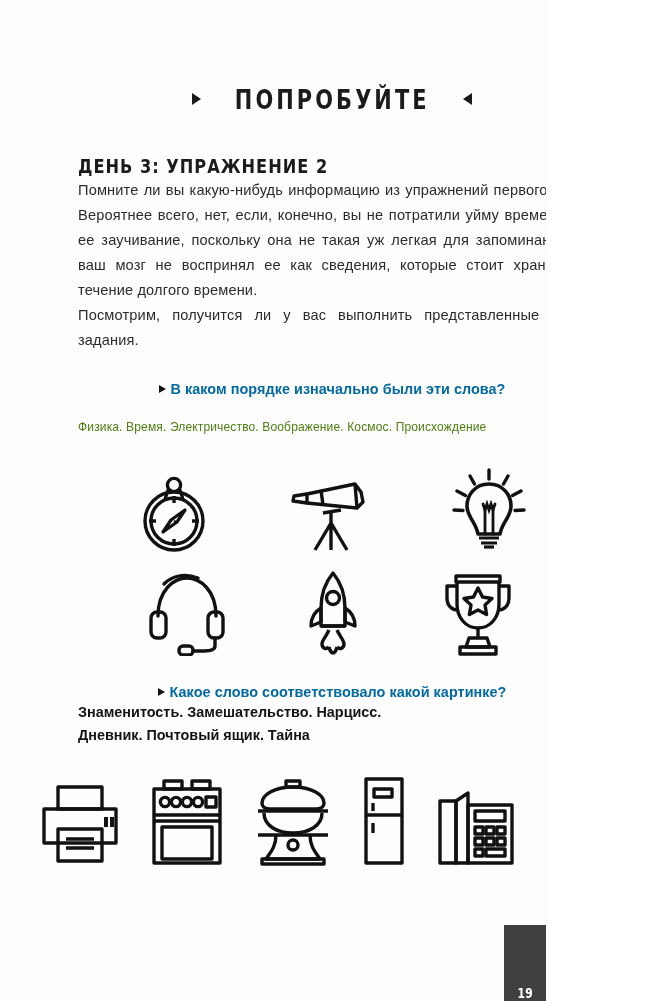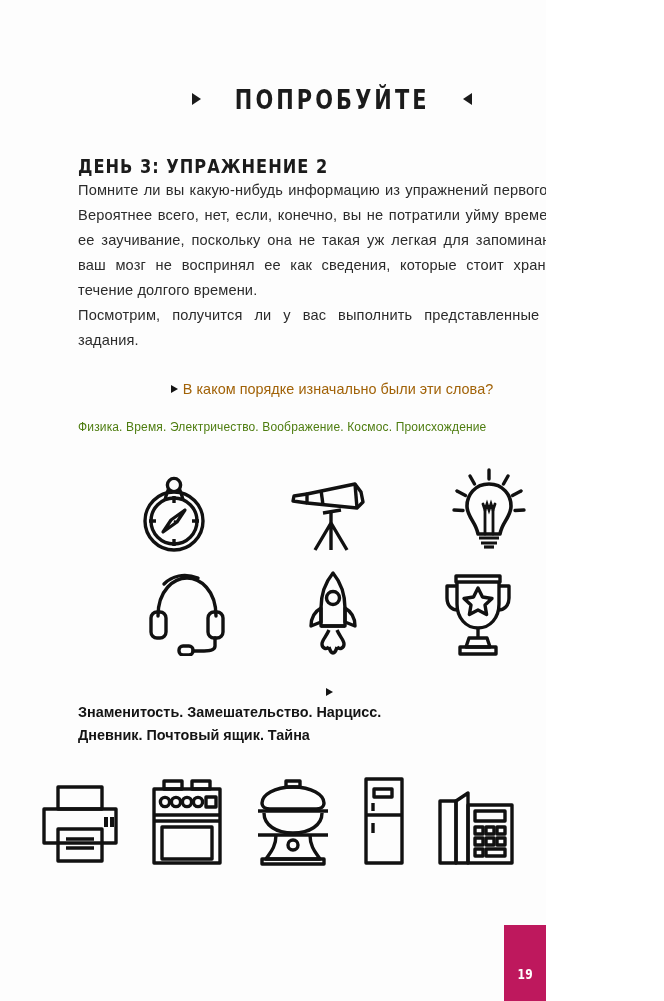--- a/index.html
+++ b/index.html
@@ -74,22 +74,22 @@
     margin: 0;
     text-align: justify;
     letter-spacing: 0.15px;
   }
   .p1 { margin-top: 22px; }
   .p2 { margin-top: 22px; }
 
   
   .question {
     font-size: 14.4px;
-    font-weight: 400;
-    color: #a16207;
+    font-weight: 700;
+    color: #0369a1;
     text-align: center;
     margin-top: 28px;
     letter-spacing: 0.05px;
   }
   .question .bullet {
     display: inline-block;
     width: 0; height: 0;
     border-top: 4.5px solid transparent;
     border-bottom: 4.5px solid transparent;
     border-left: 7px solid #141414;
@@ -134,23 +134,23 @@
     gap: 26px;
   }
 
   
   .page-badge {
     position: absolute;
     right: 0;
     bottom: 0;
     width: 42px;
     height: 76px;
-    background: #be185d;
+    background: #404040;
     display: flex;
-    align-items: center;
+    align-items: flex-end;
     justify-content: center;
   }
   .page-badge .num {
     font-family: "DejaVu Sans Condensed", "Liberation Sans Narrow", "Liberation Sans", sans-serif;
     font-size: 14px;
     font-weight: 600;
     color: #ffffff;
     letter-spacing: 0.5px;
     margin-top: 22px;
     transform: scaleX(0.85);
@@ -278,21 +278,21 @@
             <path d="M31 66 L49 66 L52 75 L28 75 Z"></path>
             <path d="M22 75 L58 75 L58 82 L22 82 Z"></path>
             <path d="M40 16 L44.5 25 L54 26.5 L47 33 L48.6 42.5 L40 38 L31.4 42.5 L33 33 L26 26.5 L35.5 25 Z"></path>
           </g>
         </svg>
       </div>
 
     </div>
 
     <div class="question">
-      <span class="bullet"></span>
+      <span class="bullet"></span><span>Какое слово соответствовало какой картинке?</span>
     </div>
     <div class="word-list-bold">Знаменитость. Замешательство. Нарцисс.</div>
     <div class="word-list-bold">Дневник. Почтовый ящик. Тайна</div>
 
   </div>
 
   <div class="appliance-row">
 
     <div class="icon-cell">
       <svg width="84" height="86" viewBox="0 0 84 86">

